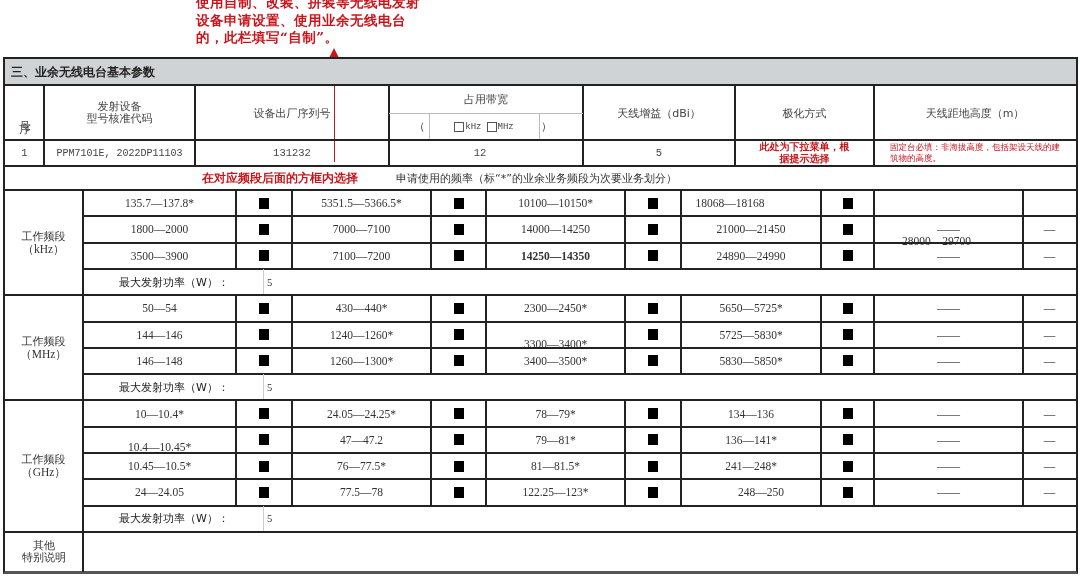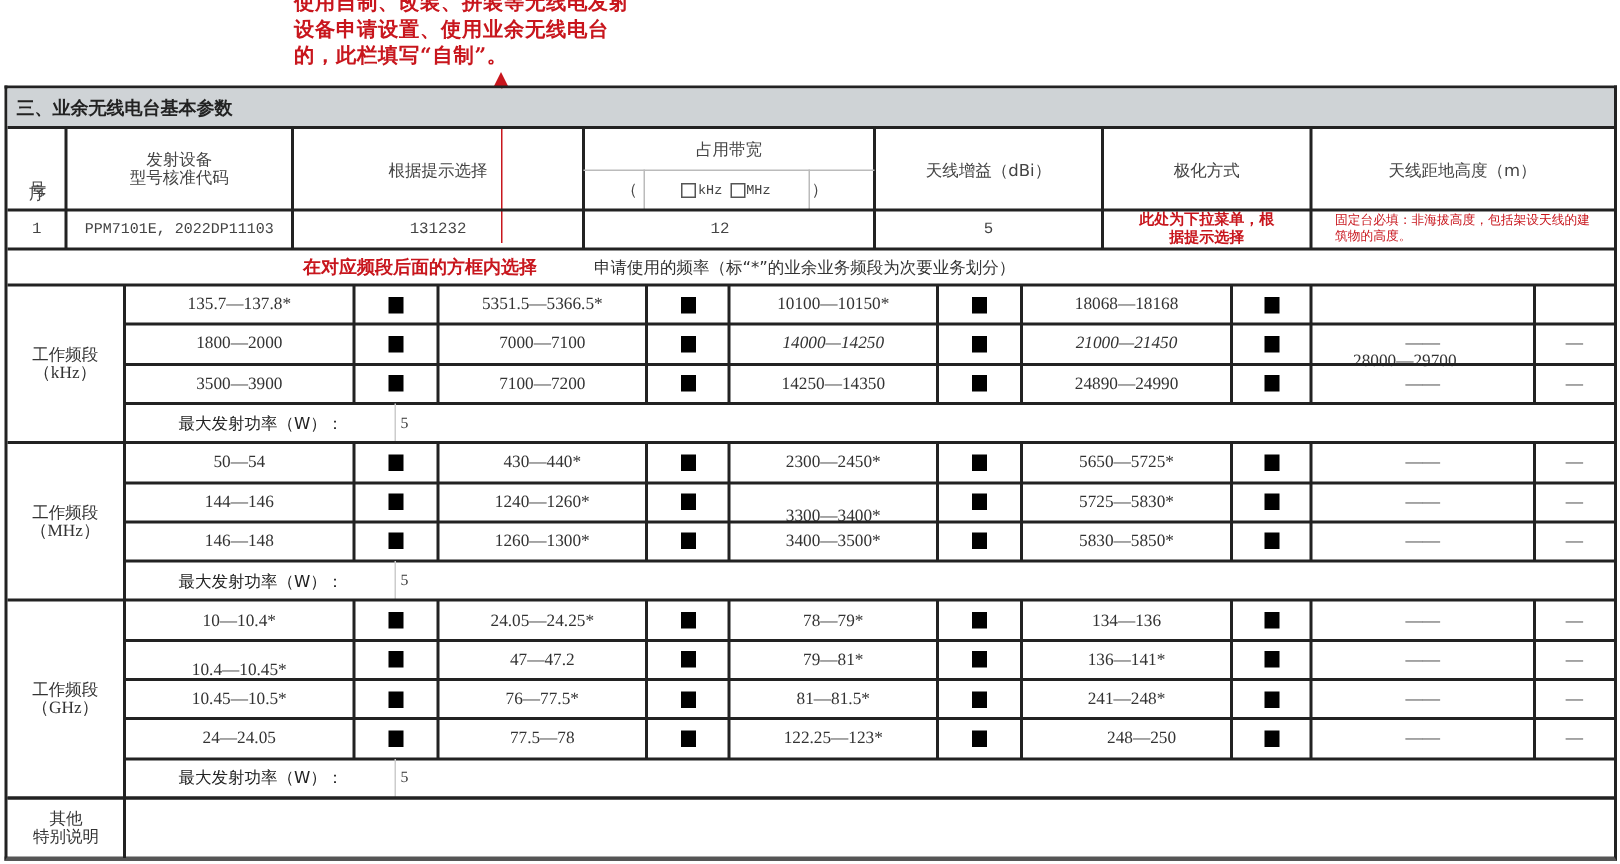--- a/index.html
+++ b/index.html
@@ -42,21 +42,21 @@
 <div class="arrow-line"></div>
 
 <div class="abs frame"></div>
 <div class="abs titlebar">三、业余无线电台基本参数</div>
 
 <div class="cell" style="left:5px;top:86px;width:39px;height:54px;writing-mode:vertical-rl;font-size:11.5px;letter-spacing:-1px;">序号</div>
 <div class="cell" style="left:44px;top:86px;width:151px;height:54px;flex-direction:column;line-height:12px;">
   <span>发射设备</span>
   <span>型号核准代码</span>
 </div>
-<div class="cell" style="left:195px;top:86px;width:194px;height:54px;">根据提示选择</div>
+<div class="cell" style="left:195px;top:86px;width:194px;height:54px;">设备出厂序列号</div>
 <div class="cell" style="left:389px;top:86px;width:194px;height:27px;">占用带宽</div>
 <div class="cell" style="left:389px;top:113px;width:40px;height:27px;justify-content:flex-end;padding-right:4px;">（</div>
 <div class="cell mono" style="left:429px;top:113px;width:110px;height:27px;font-size:9px;">
   <span class="cbox"></span>
     <span>kHz</span>
   <span style="width:5px"></span>
   <span class="cbox"></span>
     <span>MHz</span>
 </div>
 <div class="cell" style="left:539px;top:113px;width:44px;height:27px;justify-content:flex-start;padding-left:2px;">）</div>
@@ -91,55 +91,55 @@
       <span class="chk"></span>
     </div>
     <div class="cell serif" style="left: 292px; top: 190px; width: 139px; height: 26.3px;">5351.5—5366.5*</div>
     <div class="cell" style="left: 431px; top: 190px; width: 55px; height: 26.3px;">
       <span class="chk"></span>
     </div>
     <div class="cell serif" style="left: 486px; top: 190px; width: 139px; height: 26.3px;">10100—10150*</div>
     <div class="cell" style="left: 625px; top: 190px; width: 56px; height: 26.3px;">
       <span class="chk"></span>
     </div>
-    <div class="cell serif" style="left: 681px; top: 190px; width: 140px; height: 26.3px; text-align: right;">18068—18168</div>
+    <div class="cell serif" style="left: 660px; top: 190px; width: 140px; height: 26.3px; text-align: right;">18068—18168</div>
     <div class="cell" style="left: 821px; top: 190px; width: 53px; height: 26.3px;">
       <span class="chk"></span>
     </div>
     <div class="cell serif" style="left: 874px; top: 180px; width: 125px; height: 26.3px; margin-top: 48px;">28000—29700</div>
     <div class="cell serif" style="left: 1023px; top: 190px; width: 53px; height: 26.3px;"></div>
     <div class="hl" style="left: 83px; top: 215.3px; width: 993px;"></div>
     <div class="cell serif" style="left: 83px; top: 216.3px; width: 153px; height: 26.3px;">1800—2000</div>
     <div class="cell" style="left: 236px; top: 216.3px; width: 56px; height: 26.3px;">
       <span class="chk"></span>
     </div>
     <div class="cell serif" style="left: 292px; top: 216.3px; width: 139px; height: 26.3px;">7000—7100</div>
     <div class="cell" style="left: 431px; top: 216.3px; width: 55px; height: 26.3px;">
       <span class="chk"></span>
     </div>
-    <div class="cell serif" style="left: 486px; top: 216.3px; width: 139px; height: 26.3px; font-style: italic;">14000—14250</div>
+    <div class="cell serif" style="left: 486px; top: 216.3px; width: 139px; height: 26.3px;">14000—14250</div>
     <div class="cell" style="left: 625px; top: 216.3px; width: 56px; height: 26.3px;">
       <span class="chk"></span>
     </div>
-    <div class="cell serif" style="left: 681px; top: 216.3px; width: 140px; height: 26.3px; font-style: italic;">21000—21450</div>
+    <div class="cell serif" style="left: 681px; top: 216.3px; width: 140px; height: 26.3px;">21000—21450</div>
     <div class="cell" style="left: 821px; top: 216.3px; width: 53px; height: 26.3px;">
       <span class="chk"></span>
     </div>
     <div class="cell serif" style="left: 874px; top: 216.3px; width: 149px; height: 26.3px;">——</div>
     <div class="cell serif" style="left: 1023px; top: 216.3px; width: 53px; height: 26.3px;">—</div>
     <div class="hl" style="left: 83px; top: 241.6px; width: 993px;"></div>
     <div class="cell serif" style="left: 83px; top: 242.6px; width: 153px; height: 26.3px;">3500—3900</div>
     <div class="cell" style="left: 236px; top: 242.6px; width: 56px; height: 26.3px;">
       <span class="chk"></span>
     </div>
     <div class="cell serif" style="left: 292px; top: 242.6px; width: 139px; height: 26.3px;">7100—7200</div>
     <div class="cell" style="left: 431px; top: 242.6px; width: 55px; height: 26.3px;">
       <span class="chk"></span>
     </div>
-    <div class="cell serif" style="left: 486px; top: 242.6px; width: 139px; height: 26.3px;">14250—14350</div>
+    <div class="cell serif" style="left: 486px; top: 242.6px; width: 139px; height: 26.3px; font-weight: bold;">14250—14350</div>
     <div class="cell" style="left: 625px; top: 242.6px; width: 56px; height: 26.3px;">
       <span class="chk"></span>
     </div>
     <div class="cell serif" style="left: 681px; top: 242.6px; width: 140px; height: 26.3px;">24890—24990</div>
     <div class="cell" style="left: 821px; top: 242.6px; width: 53px; height: 26.3px;">
       <span class="chk"></span>
     </div>
     <div class="cell serif" style="left: 874px; top: 242.6px; width: 149px; height: 26.3px;">——</div>
     <div class="cell serif" style="left: 1023px; top: 242.6px; width: 53px; height: 26.3px;">—</div>
     <div class="hl" style="left: 83px; top: 267.9px; width: 993px;"></div>

